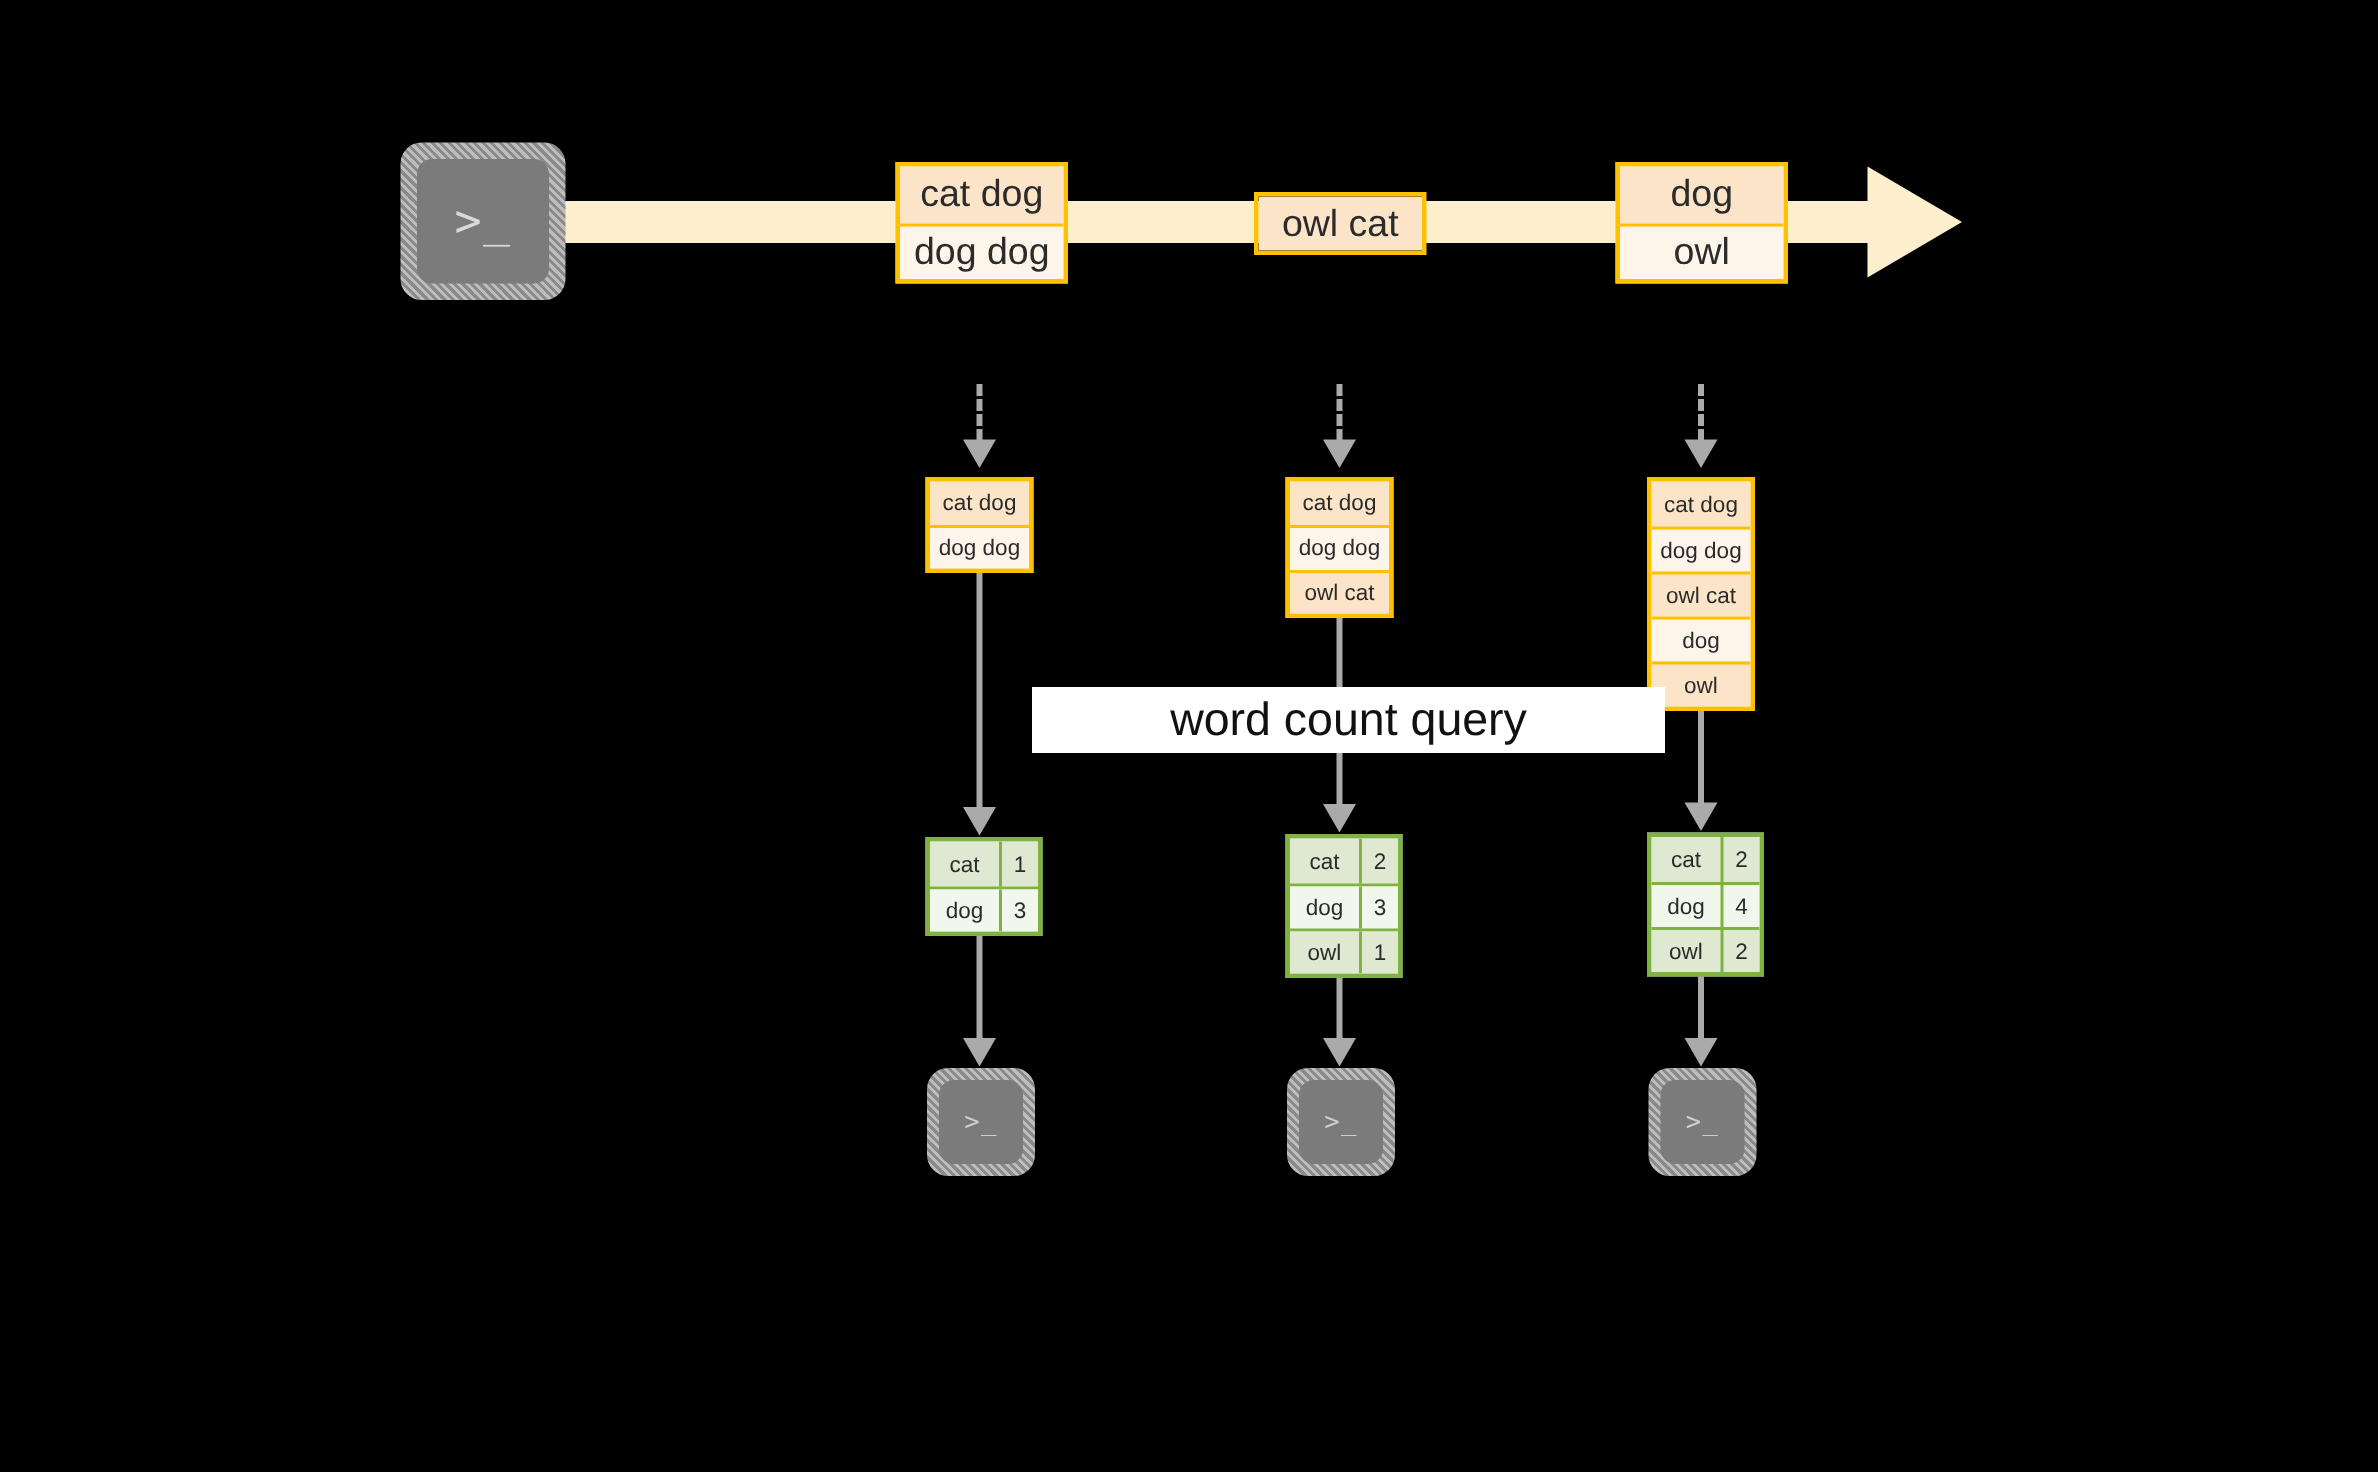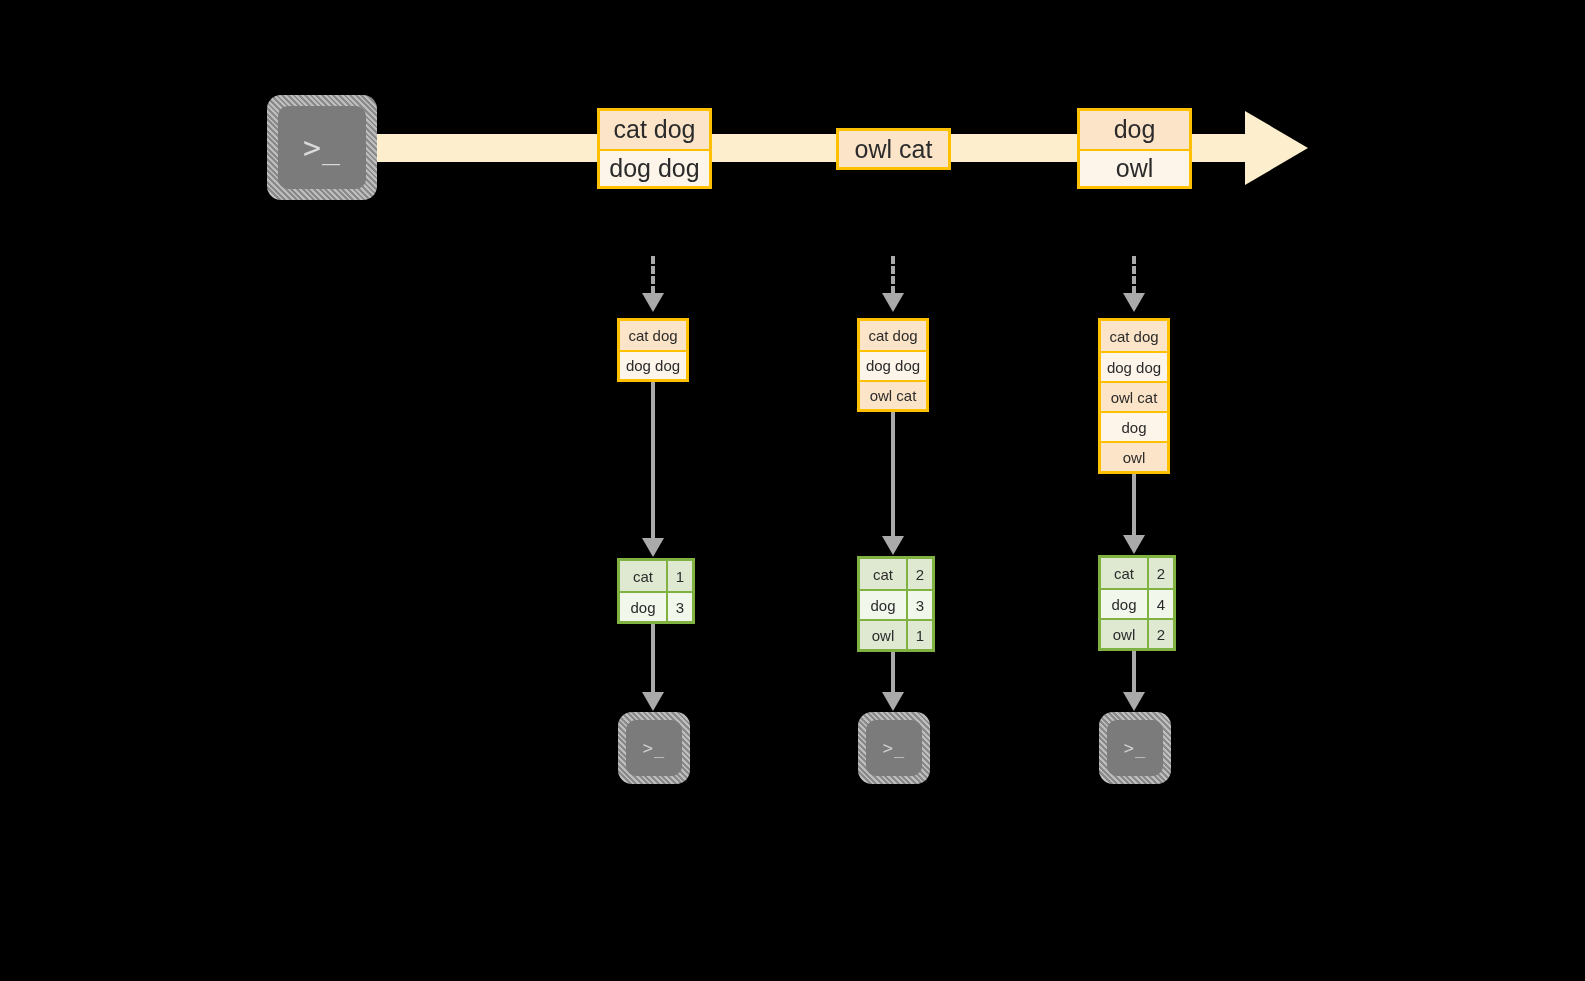--- a/index.html
+++ b/index.html
@@ -274,14 +274,17 @@
   </div>
 
   <div class="v-line" style="left:1132px; top:651px; height:42px;"></div>
   <div class="v-head" style="left:1123px; top:692px;"></div>
 
   <div class="terminal small" style="left:1099px; top:712px; width:72px; height:72px;">
     <div class="inner"></div>
     <span class="prompt" style="font-size:17px; color:#cfcfcf;">&gt;_</span>
   </div>
 
+  <div class="query-band" style="left:688px; top:458px; width:422px; height:44px;">
+    <span>word count query</span>
+  </div>
 
 </div>
 
 </body></html>

